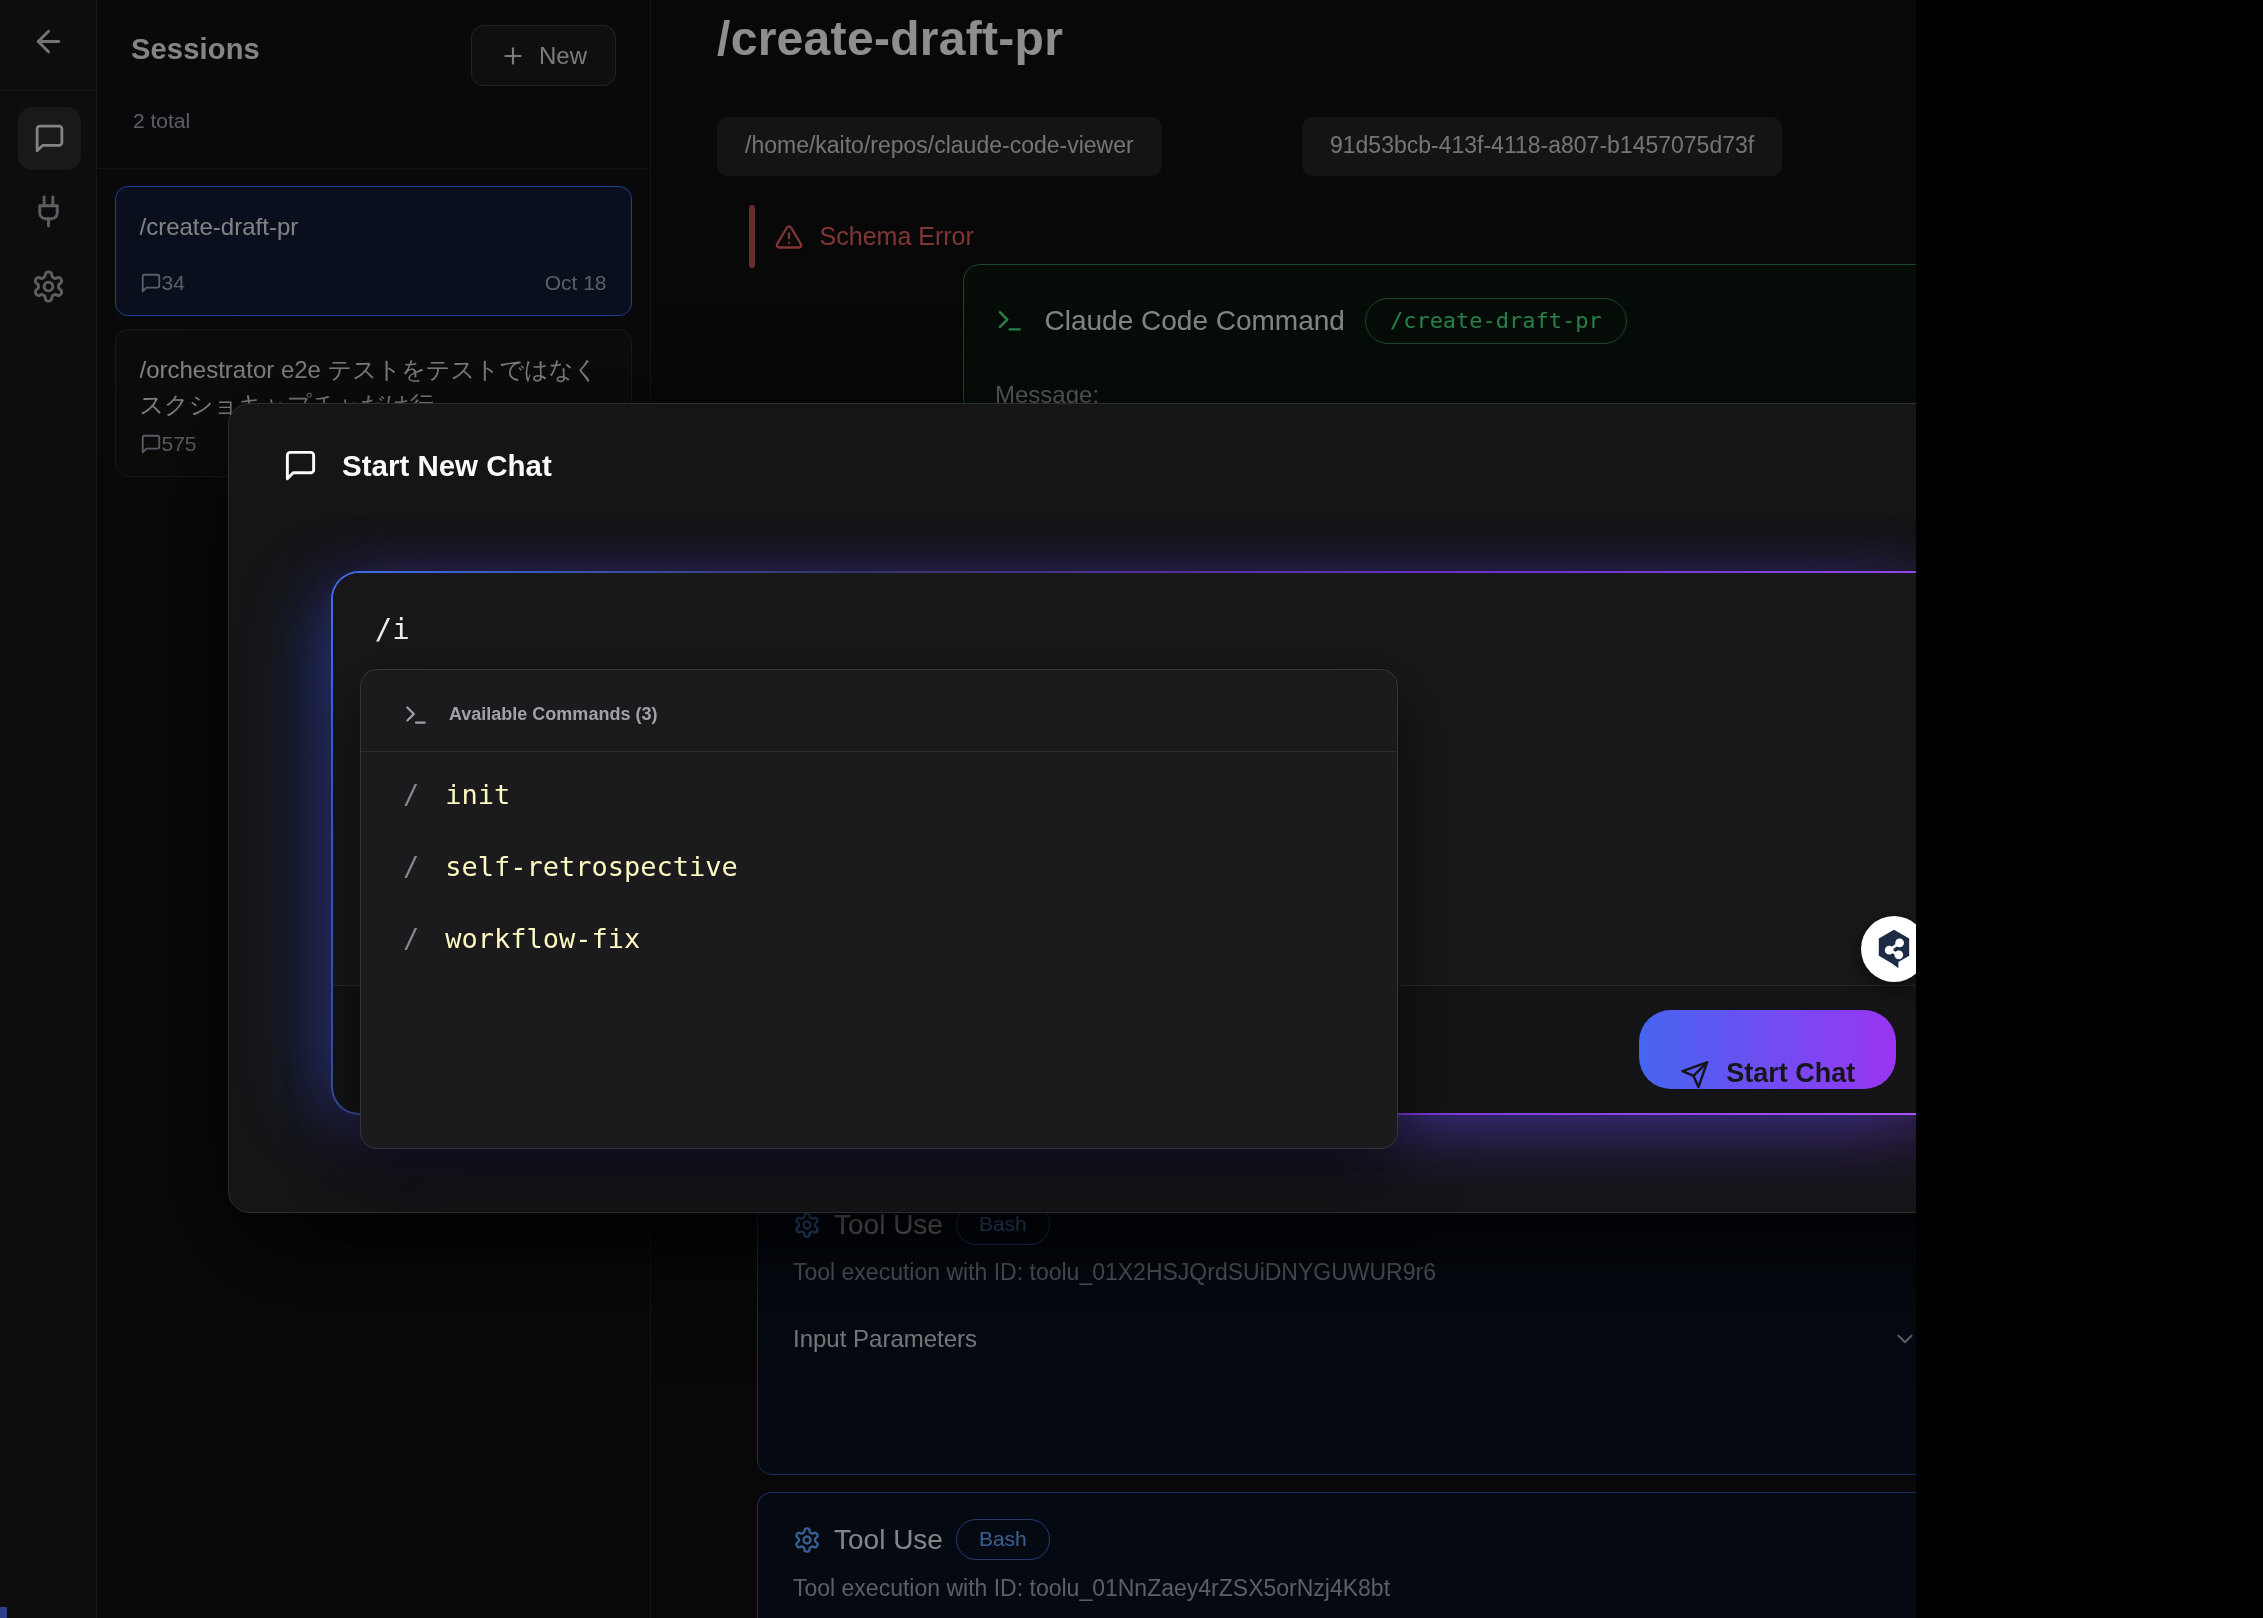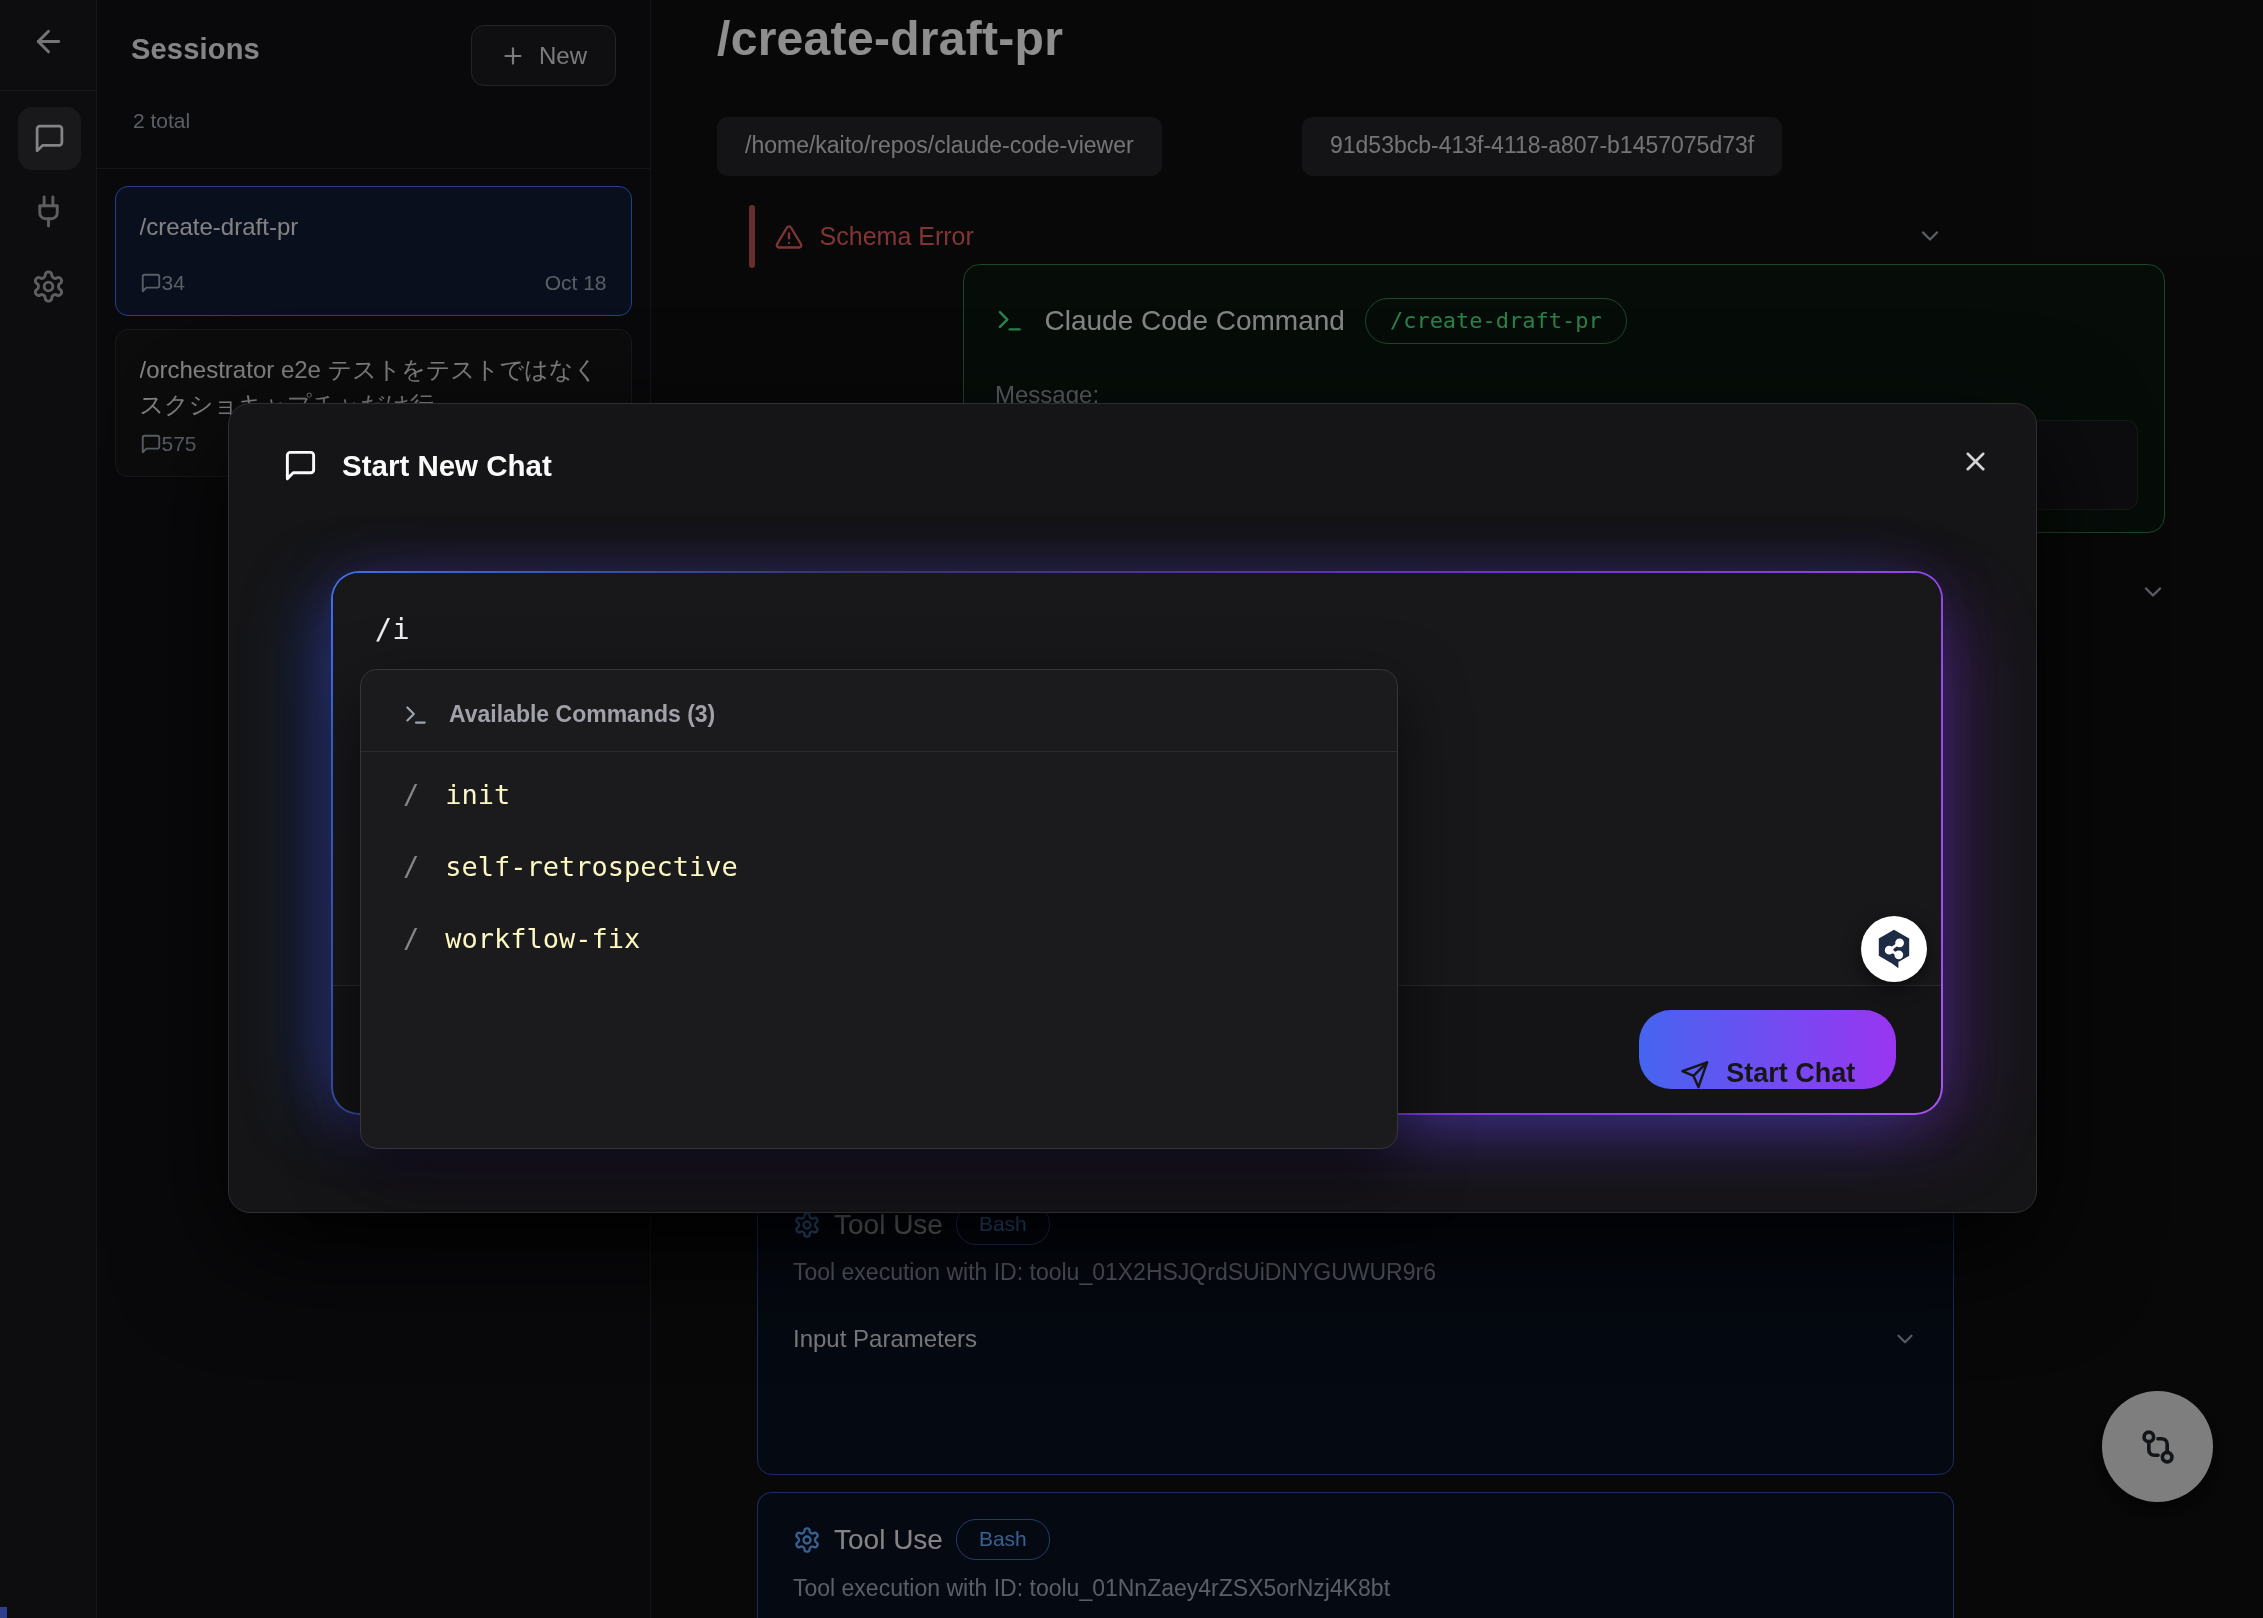--- a/index.html
+++ b/index.html
@@ -1,18 +1,18 @@
 <!DOCTYPE html>
 <html style="font-size:14.8px"><head>
 <meta charset="utf-8">
 <style>
   * { box-sizing: border-box; margin: 0; padding: 0; }
   html,body { background:#000; }
   body { font-family: "Liberation Sans", "DejaVu Sans", sans-serif; }
-  #screen { position:relative; width:2263px; height:1619px; background:#0f0f11; overflow:hidden; }
+  #screen { position:relative; width:1916px; height:1619px; background:#0f0f11; overflow:hidden; }
   svg { display:block; }
 
   
   .rail { position:absolute; left:0; top:0; width:97px; height:1619px; background:#18181a; border-right:0.9px solid #26262a; }
   .rail-btn { position:absolute; display:flex; align-items:center; justify-content:center; cursor:pointer; }
   .rail-divider { position:absolute; left:0; top:90px; width:97px; height:0.9px; background:#28282c; }
   .rail-active { position:absolute; left:17.5px; top:107px; width:63px; height:63px; border-radius:14.8px; background:#2c2c30; display:flex; align-items:center; justify-content:center; }
 
   .sessions { position:absolute; left:97px; top:0; width:554px; height:1619px; background:#111113; border-right:0.9px solid #232327; }
   .sessions-title { position:absolute; left:34px; top:33px; font-size:29px; font-weight:700; color:#e4e4e7; letter-spacing:0.2px; }
@@ -68,21 +68,21 @@
     background:linear-gradient(115deg,#3f6ef0 0%,#343465 28%,#6d2fd0 62%,#a855f7 100%);
     box-shadow:-28px 9.2px 74px -14.8px rgba(37,99,235,.38), 28px 28px 83px -13px rgba(147,51,234,.33), 0 0 55px rgba(88,28,135,.22); }
   .glow-inner { position:relative; width:100%; height:100%; border-radius:26px; background:#141416; overflow:visible; }
   .chat-textarea { position:absolute; left:0; top:0; right:0; height:413px; border-radius:26px 26px 0 0; background:#18181a; border-bottom:0.9px solid #2a2a2e; cursor:text; }
   .typed { position:absolute; left:42px; top:39px; font-family:"DejaVu Sans Mono","Liberation Mono",monospace; font-size:29px; color:#ededf0; }
   .send-row { position:absolute; left:0; right:0; bottom:0; height:127px; }
   .start-btn { position:absolute; right:45px; top:24px; height:79px; padding:0 41px; border-radius:32px; border:none; display:flex; align-items:flex-end; gap:16.6px;
     background:linear-gradient(90deg,#4565f0 0%,#9a35f2 100%); color:#15151a; font-size:27px; font-weight:600; font-family:inherit; cursor:pointer; }
 
   .dropdown { position:absolute; left:131px; top:265px; width:1038px; height:480px; border-radius:16.6px; background:#1b1b1e; border:0.9px solid #35353a; box-shadow:0 24px 65px rgba(0,0,0,.6); z-index:12; }
-  .dd-head { position:absolute; left:42px; top:24px; height:41px; display:flex; align-items:center; gap:20px; color:#a1a1aa; font-size:23px; font-weight:600; }
+  .dd-head { position:absolute; left:42px; top:24px; height:41px; display:flex; align-items:center; gap:20px; color:#a1a1aa; font-size:18px; font-weight:600; }
   .dd-divider { position:absolute; left:0; top:81px; width:100%; height:0.9px; background:#2c2c30; }
   .cmd-item { position:absolute; left:0; right:0; height:65px; display:flex; align-items:center; padding-left:42px; gap:26px; font-family:"DejaVu Sans Mono","Liberation Mono",monospace; font-size:27px; cursor:pointer; }
   .cmd-item .slash { color:#85858c; }
   .cmd-item .name { color:#fef9c3; }
   .ci0 { top:92px; } .ci1 { top:164px; } .ci2 { top:236px; }
 
   .logo-badge { position:absolute; left:1861px; top:916px; width:66px; height:66px; border-radius:50%; background:#ffffff; display:flex; align-items:center; justify-content:center; box-shadow:0 5.5px 16.6px rgba(0,0,0,.55); z-index:15; cursor:pointer; }
 </style>
 </head>
 <body>

